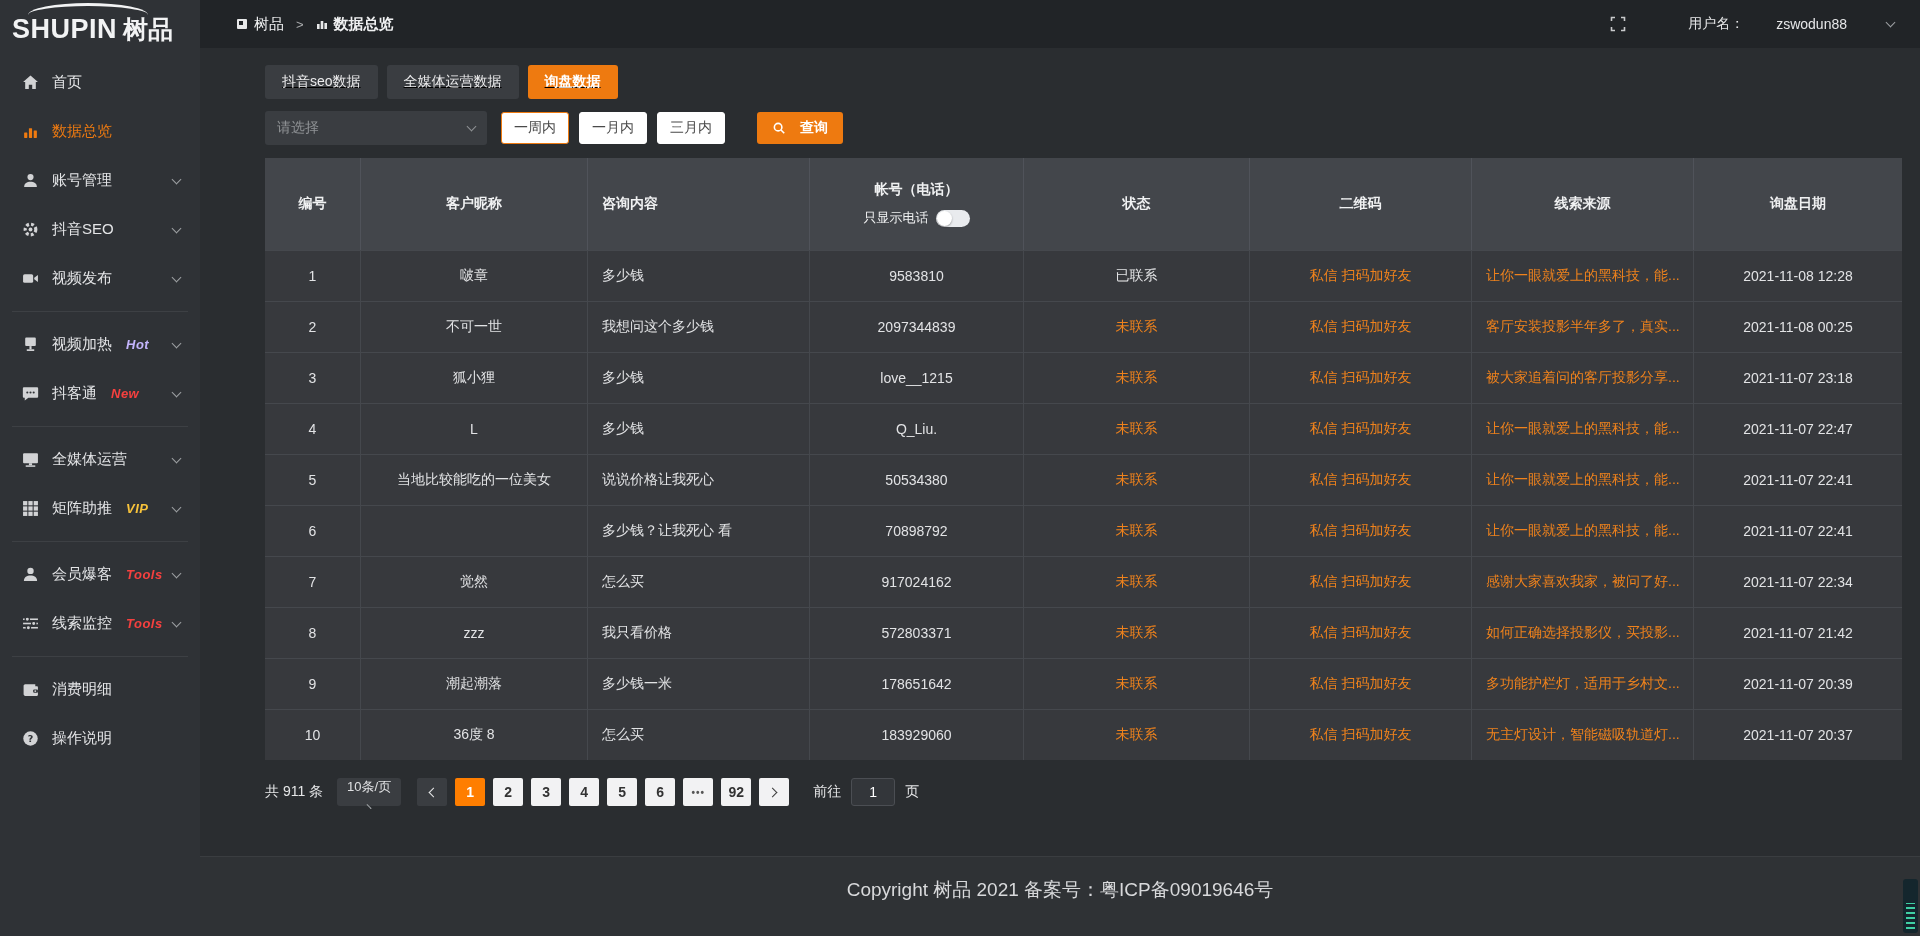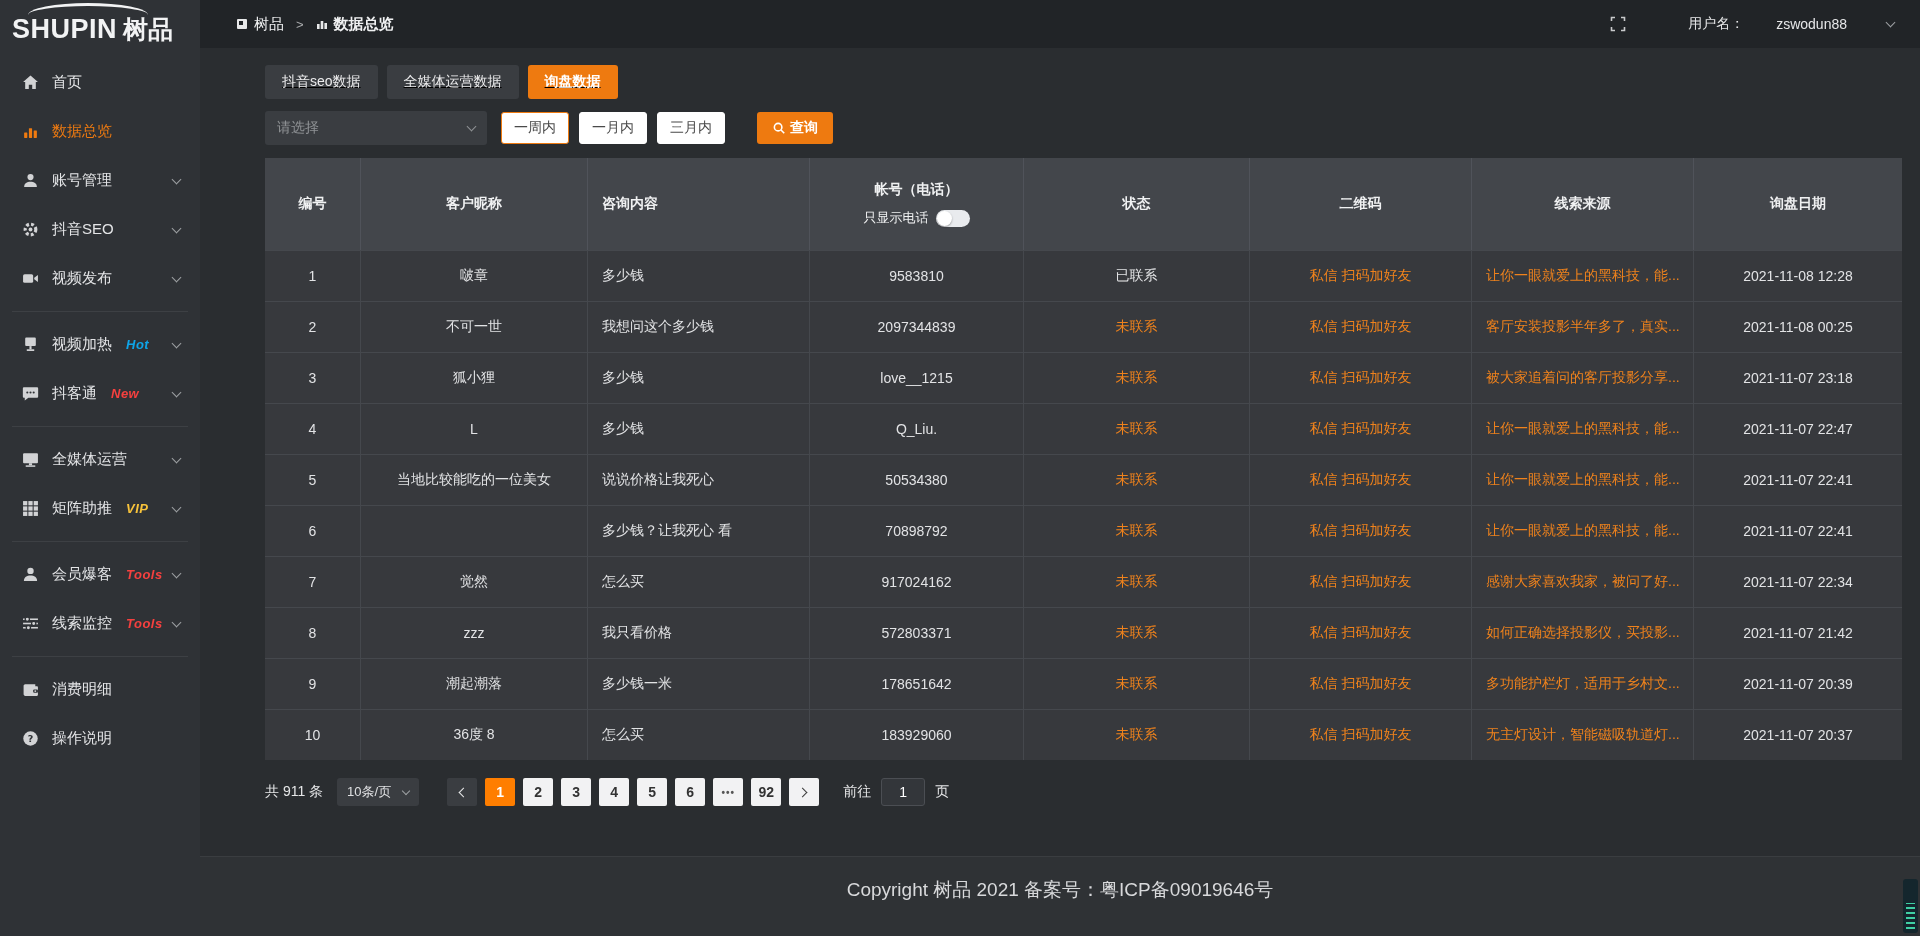--- a/index.html
+++ b/index.html
@@ -45,21 +45,21 @@
   .filters { display:flex; align-items:center; margin:12px 0 0 65px; }
   .select { width:222px; height:34px; background:#3a3d41; border-radius:3px; display:flex;
             align-items:center; padding:0 12px; color:#8f9295; font-size:14px; cursor:pointer; }
   .select .chev { margin-left:auto; transform:rotate(45deg); margin-top:-3px; border-color:#8f9295; }
   #range-btns { display:flex; }
   .range-btn { height:32px; padding:0 12px; background:#fff; color:#4a4a4a; font-size:14px;
                border-radius:3px; margin-left:10px; border:1px solid #fff; }
   .range-btn:first-child { margin-left:14px; }
   .range-btn.active { border:1px solid var(--accent,#ee7a10); }
   .query-btn { height:32px; padding:0 15px; background:var(--accent,#ee7a10); color:#fff; font-size:14px;
-               border-radius:3px; margin-left:32px; display:inline-flex; align-items:center; gap:4px; font-weight:700; }
+               border-radius:3px; margin-left:32px; display:inline-flex; align-items:center; gap:14px; font-weight:700; }
   .q-ic { display:inline-flex; width:14px; height:14px; }
 
   
   .table { margin:13px 18px 0 65px; background:#37393d; }
   .thead { display:flex; height:92px; background:#43464b; }
   .th { display:flex; flex-direction:column; align-items:center; justify-content:center;
         color:#f0f1f2; font-size:14px; font-weight:700; border-right:1px solid #50535a; }
   .th:last-child { border-right:none; }
   .th.left { align-items:flex-start; padding-left:14px; }
   .th-line2 { display:flex; align-items:center; gap:7px; margin-top:10px; font-weight:400; font-size:13px; }
@@ -73,21 +73,21 @@
   .td.left { justify-content:flex-start; padding-left:14px; }
   .td.link { color:var(--link,#ef821c); cursor:pointer; }
   .st-todo { color:var(--link,#ef821c); }
   .st-done { color:#e2e3e5; }
   .w0{width:96px}.w1{width:227px}.w2{width:222px}.w3{width:214px}.w4{width:226px}.w5{width:222px}.w6{width:222px}.w7{flex:1}
 
   
   .pagination { display:flex; align-items:center; margin:18px 0 0 65px; color:#e6e7e8; font-size:14px; }
   .pg-total { margin-right:14px; }
   .size-select { height:28px; background:#3a3d41; border-radius:3px; display:flex; align-items:center;
-                 padding:0 10px; gap:12px; color:#dfe0e2; font-size:13px; margin-right:28px; cursor:pointer; }
+                 padding:0 10px; gap:12px; color:#dfe0e2; font-size:13px; margin-right:16px; cursor:pointer;flex-direction:column; }
   .size-select .chev { width:6px; height:6px; transform:rotate(45deg); margin-top:-2px; }
   .nav-btn { width:30px; height:28px; border-radius:2px; display:inline-flex; align-items:center;
              justify-content:center; margin-right:8px; }
   .nav-prev { background:#3a3d41; }
   .nav-prev .chev { border-color:#e8e9ea; transform:rotate(135deg); margin-left:3px; }
   .nav-next { background:#f2f2f3; }
   .nav-next .chev { border-color:#3c3c3c; transform:rotate(-45deg); margin-right:3px; }
   #pages { display:inline-flex; }
   .page-btn { min-width:30px; height:28px; padding:0 6px; background:#f2f2f3; color:#333;
               font-size:14px; border-radius:2px; margin-right:8px; font-weight:600; }
@@ -170,21 +170,21 @@
         <div class="side-divider"></div>
         <div class="side-item">
           <span class="icon">
             <svg viewBox="0 0 16 16" fill="currentColor">
               <rect x="3" y="1.5" width="10" height="8" rx="1"></rect>
               <rect x="7" y="9.5" width="2" height="3"></rect>
               <rect x="4.5" y="12.5" width="7" height="1.6"></rect>
             </svg>
           </span>
           <span class="side-label">视频加热</span>
-          <span class="side-badge" style="color: #0ea5e9;">Hot</span>
+          <span class="side-badge" style="color: #c4b5fd;">Hot</span>
           <span class="chev chev-down"></span>
         </div>
         <div class="side-item">
           <span class="icon">
             <svg viewBox="0 0 16 16">
               <path fill="currentColor" d="M2 2h12c.7 0 1.2.5 1.2 1.2v7.6c0 .7-.5 1.2-1.2 1.2H6l-3.4 2.6V12H2c-.7 0-1.2-.5-1.2-1.2V3.2C.8 2.5 1.3 2 2 2z"></path>
               <g fill="#2f3236">
                 <circle cx="5" cy="7" r="1"></circle>
                 <circle cx="8" cy="7" r="1"></circle>
                 <circle cx="11" cy="7" r="1"></circle>

